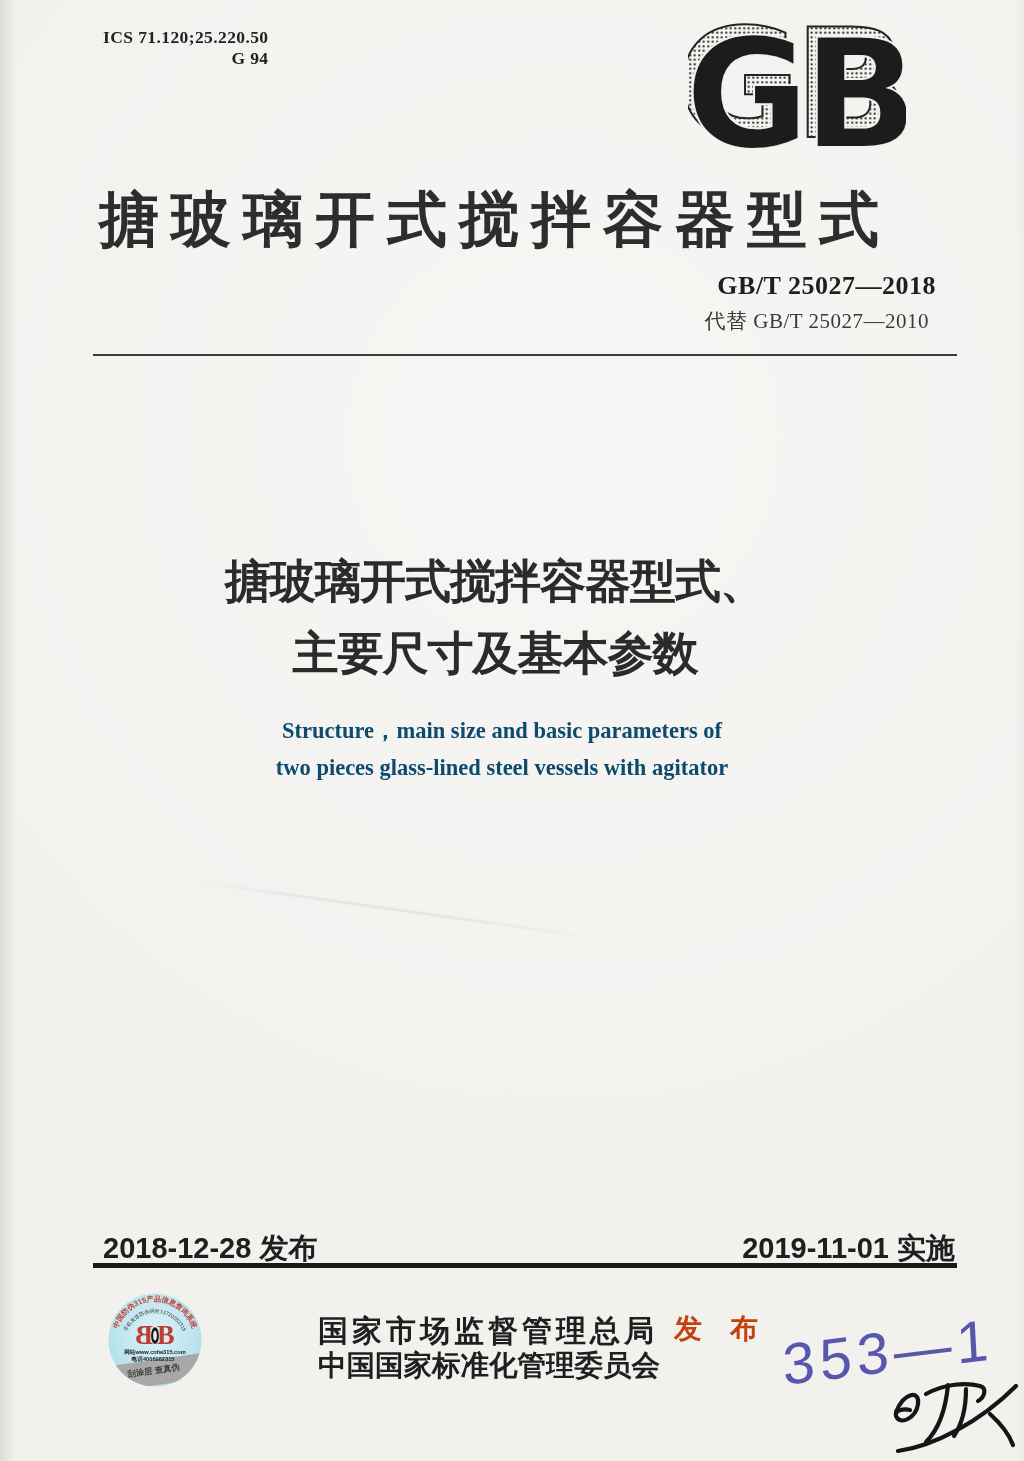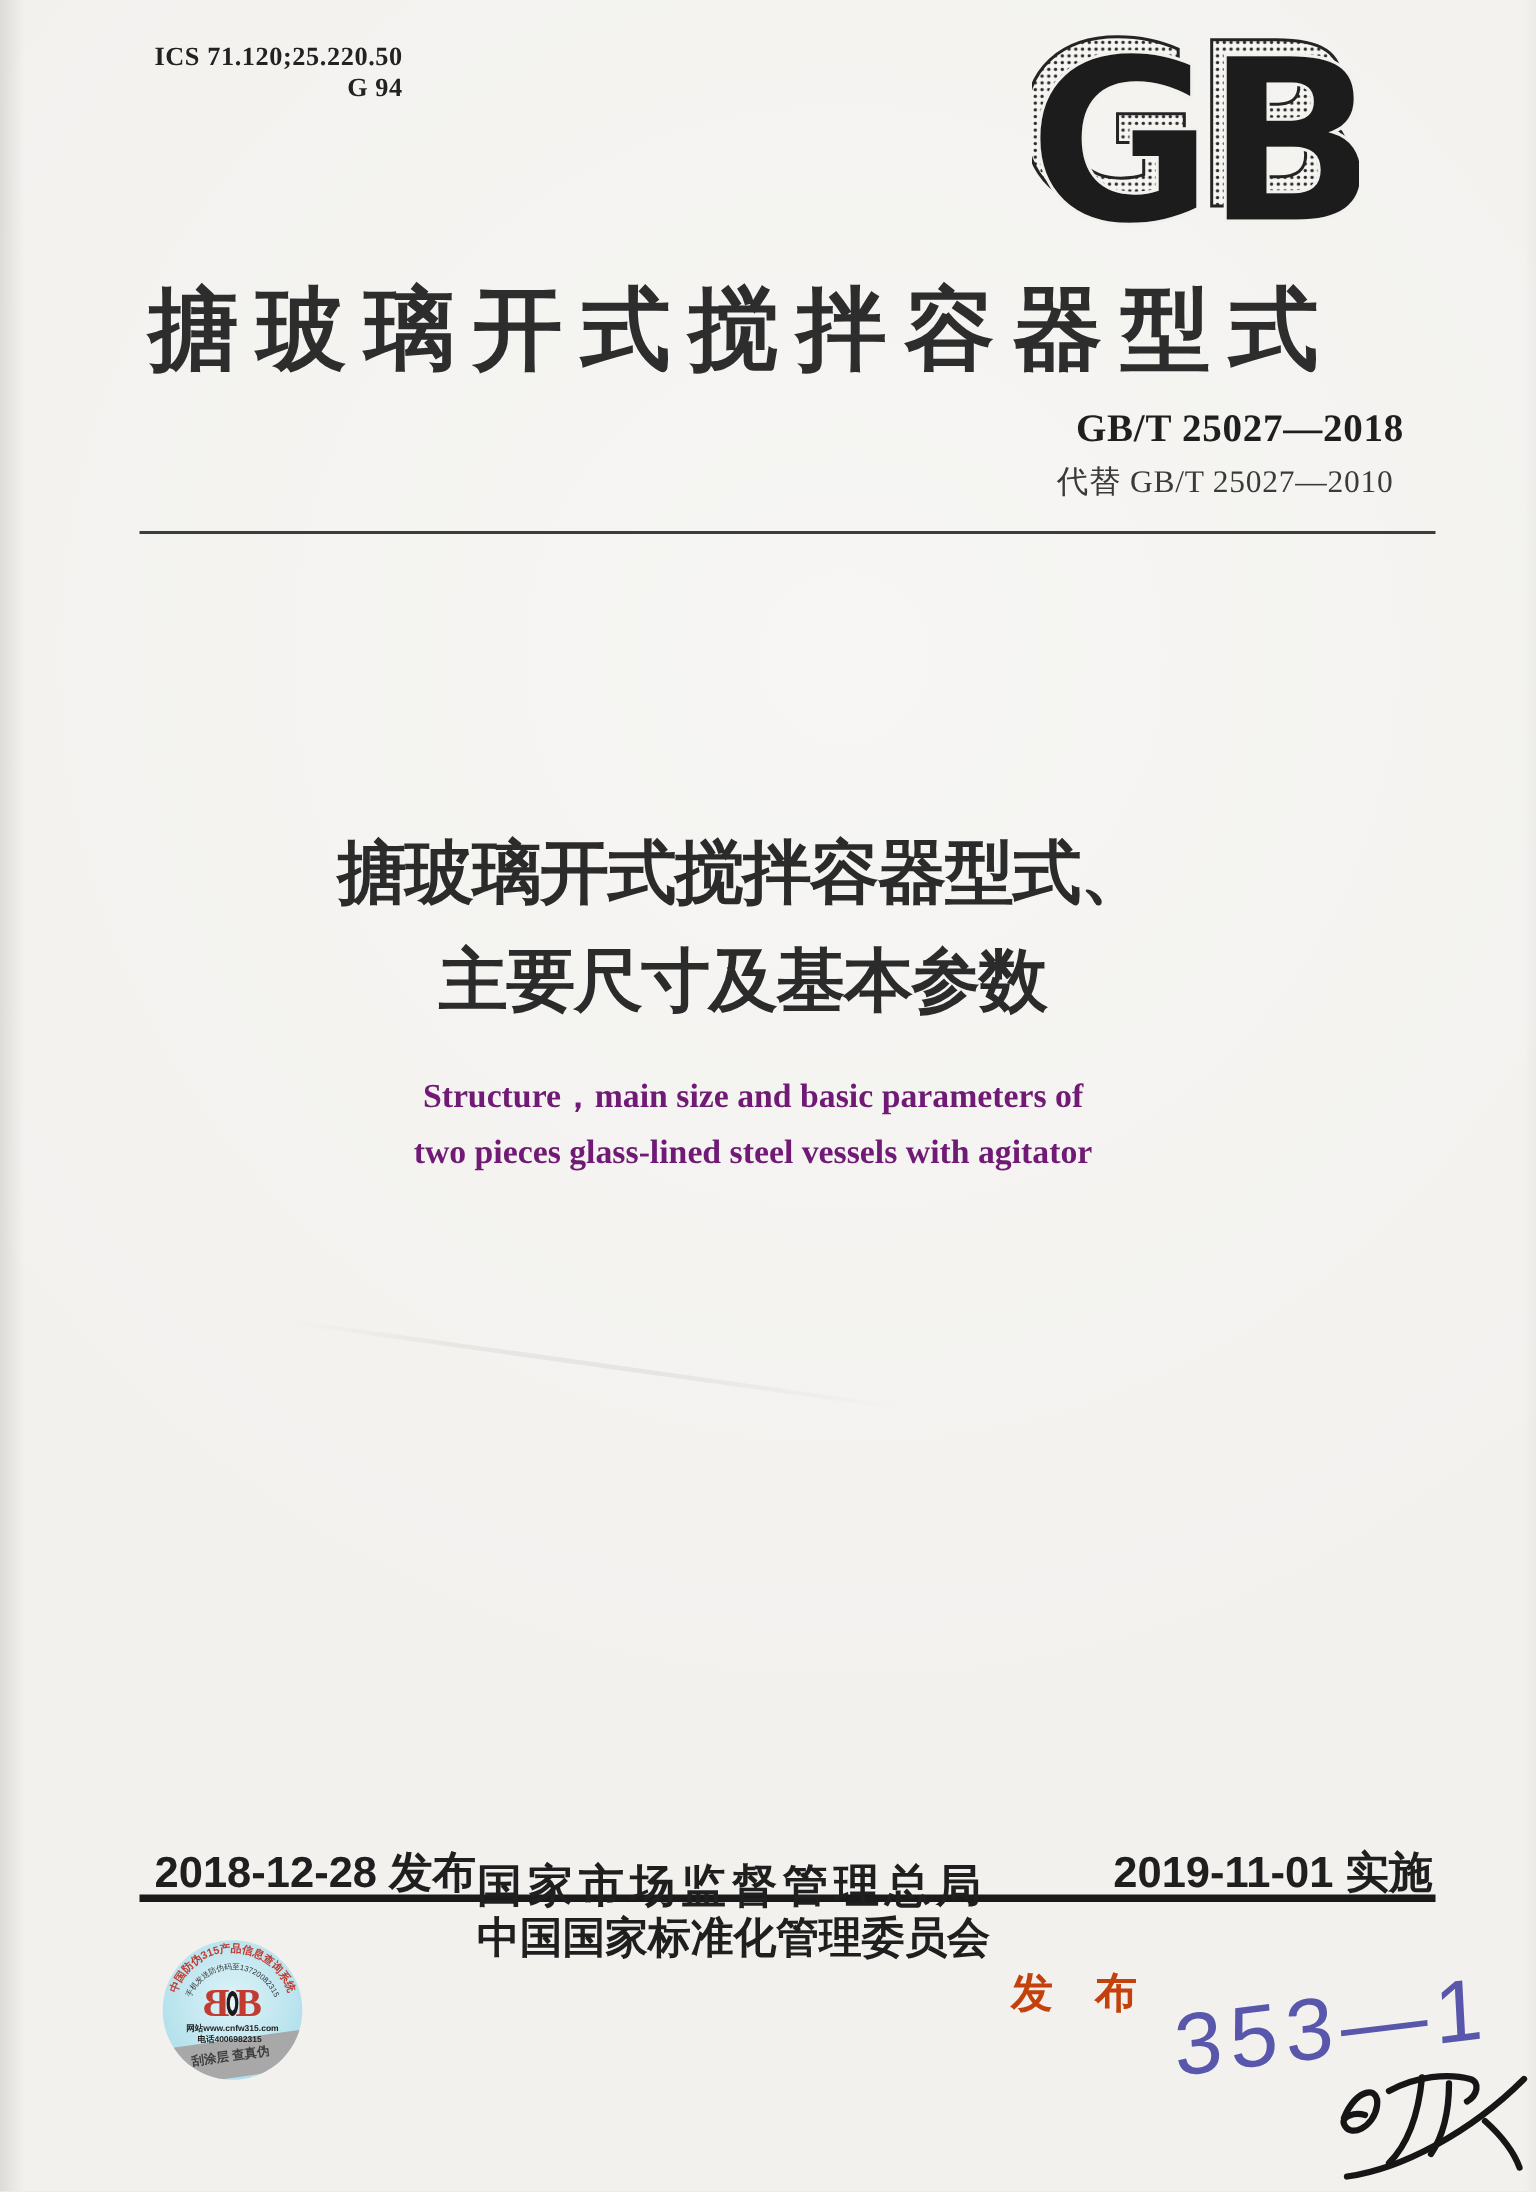--- a/index.html
+++ b/index.html
@@ -64,31 +64,31 @@
 
   #title-cn{
     position:absolute;left:13px;top:545px;width:964px;
     text-align:center;font-weight:bold;
     font-size:46px;line-height:72px;letter-spacing:-1px;
     color:#2b2b2b;
   }
   #title-en{
     position:absolute;left:20px;top:712px;width:964px;
     text-align:center;font-weight:bold;
-    font-size:22.5px;line-height:37px;color:#701a75;
+    font-size:22.5px;line-height:37px;color:#0c4a6e;
   }
 
   #date-row{
     position:absolute;left:103px;right:69px;top:1229px;
     display:flex;justify-content:space-between;
     font-size:29px;font-weight:bold;color:#1f1f1f;
   }
 
   #issuer-block{
-    position:absolute;left:318px;top:1240px;width:345px;
+    position:absolute;left:318px;top:1313px;width:345px;
     font-weight:bold;color:#1f1f1f;
   }
   #issuer-line1{font-size:30px;line-height:36px;letter-spacing:4px;white-space:nowrap;}
   #issuer-line2{font-size:28.5px;line-height:34px;letter-spacing:0;white-space:nowrap;}
   #publish-label{
     position:absolute;left:674px;top:1310px;
     font-size:28px;font-weight:bold;color:#c2410c;white-space:nowrap;
   }
 
   #seal{position:absolute;left:106px;top:1291px;}

